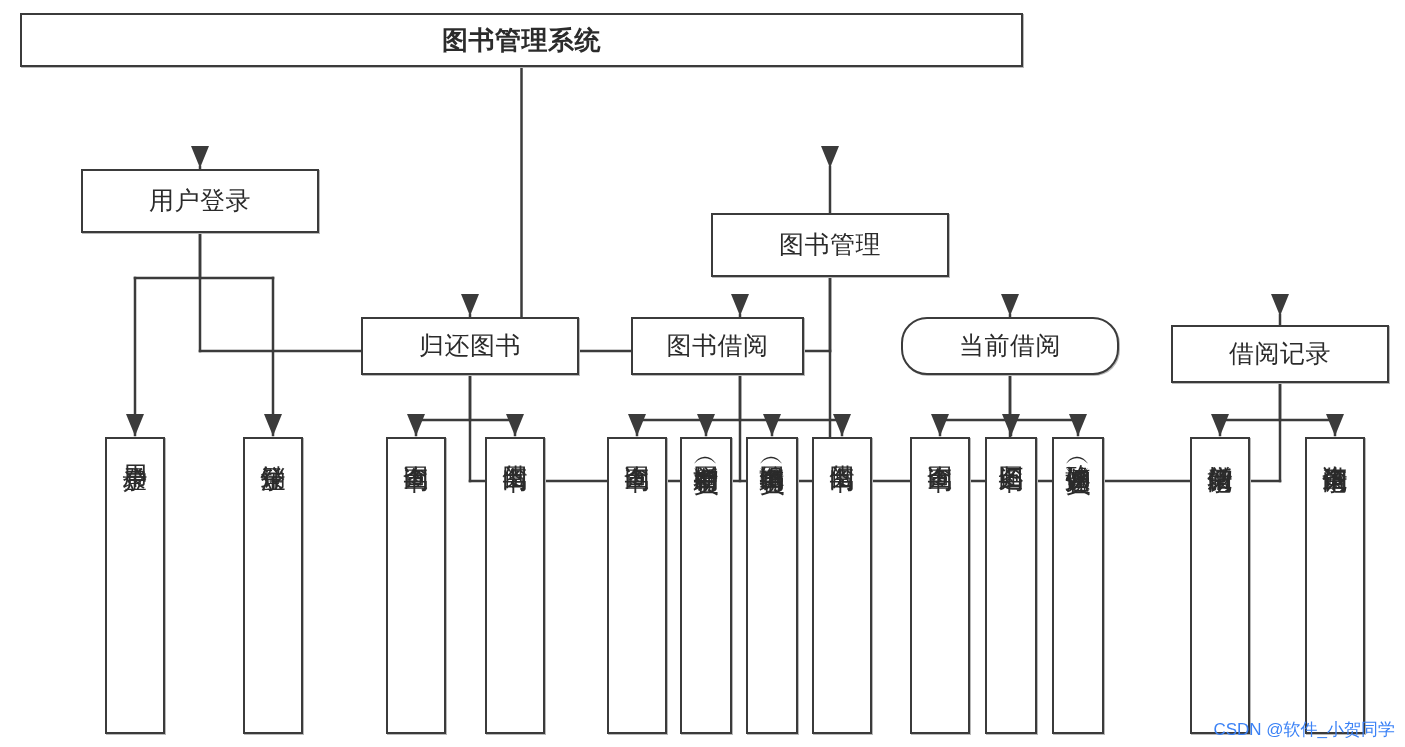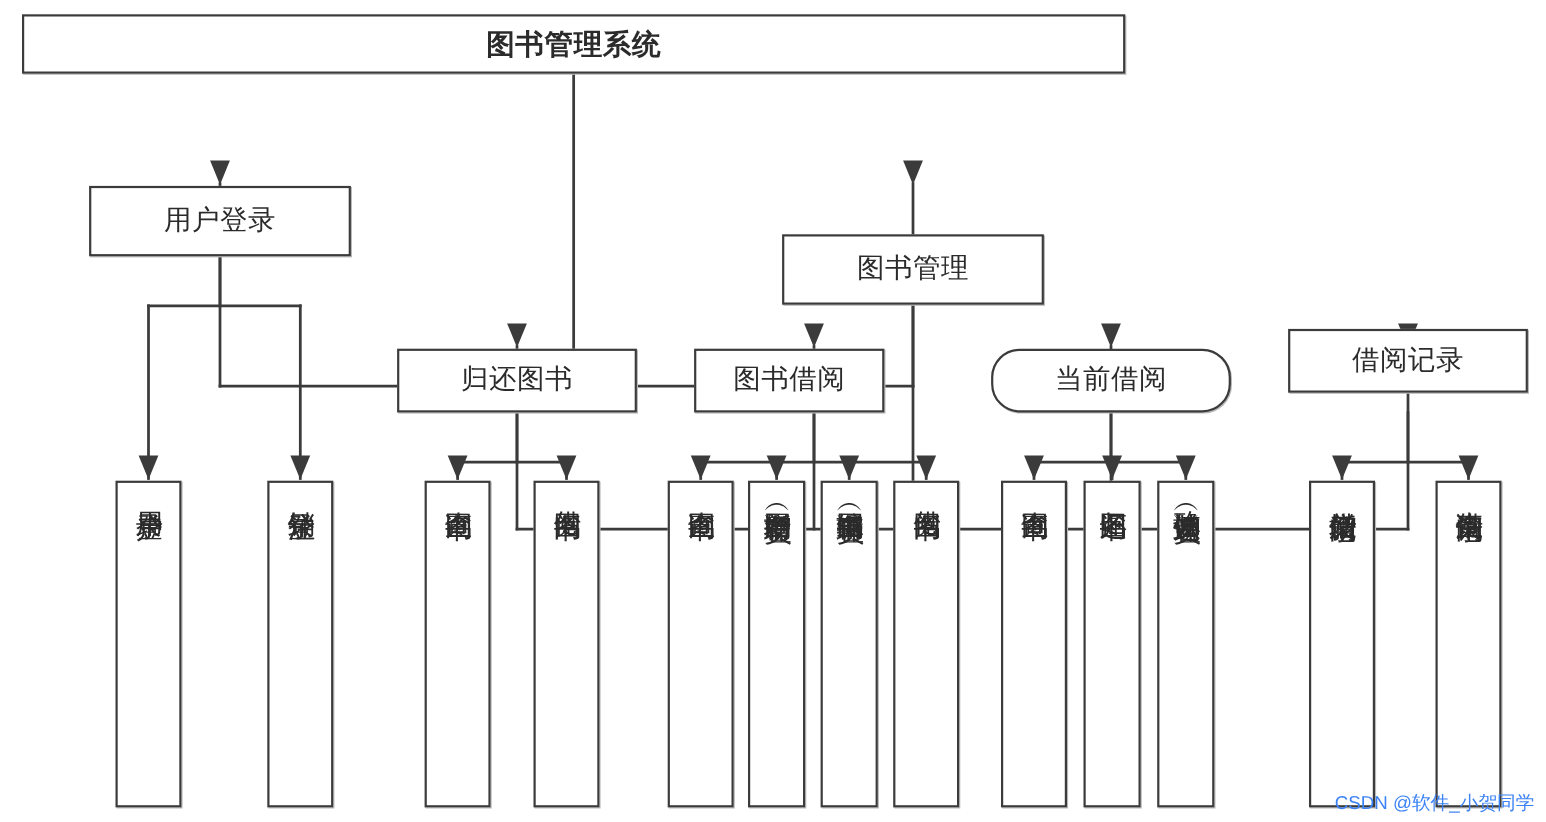--- a/index.html
+++ b/index.html
@@ -152,21 +152,21 @@
 
   <div class="node-box" id="node-l3-0" style="left: 361px; top: 317px; width: 218px; height: 58px;">
     <span class="node-label-h">归还图书</span>
   </div>
   <div class="node-box" id="node-l3-1" style="left: 631px; top: 317px; width: 173px; height: 58px;">
     <span class="node-label-h">图书借阅</span>
   </div>
   <div class="node-box" id="node-l3-2" style="left: 901px; top: 317px; width: 218px; height: 58px; border-radius: 26px;">
     <span class="node-label-h">当前借阅</span>
   </div>
-  <div class="node-box" id="node-l3-3" style="left: 1171px; top: 299px; width: 218px; height: 58px;">
+  <div class="node-box" id="node-l3-3" style="left: 1171px; top: 325px; width: 218px; height: 58px;">
     <span class="node-label-h">借阅记录</span>
   </div>
 
   <div class="leaf-box" id="leaf-0" style="left: 105px; top: 437px; width: 60px; height: 297px;">
     <span class="node-label-v">用户登录</span>
   </div>
   <div class="leaf-box" id="leaf-1" style="left: 243px; top: 437px; width: 60px; height: 297px;">
     <span class="node-label-v">注销登录</span>
   </div>
   <div class="leaf-box" id="leaf-2" style="left: 386px; top: 437px; width: 60px; height: 297px;">

